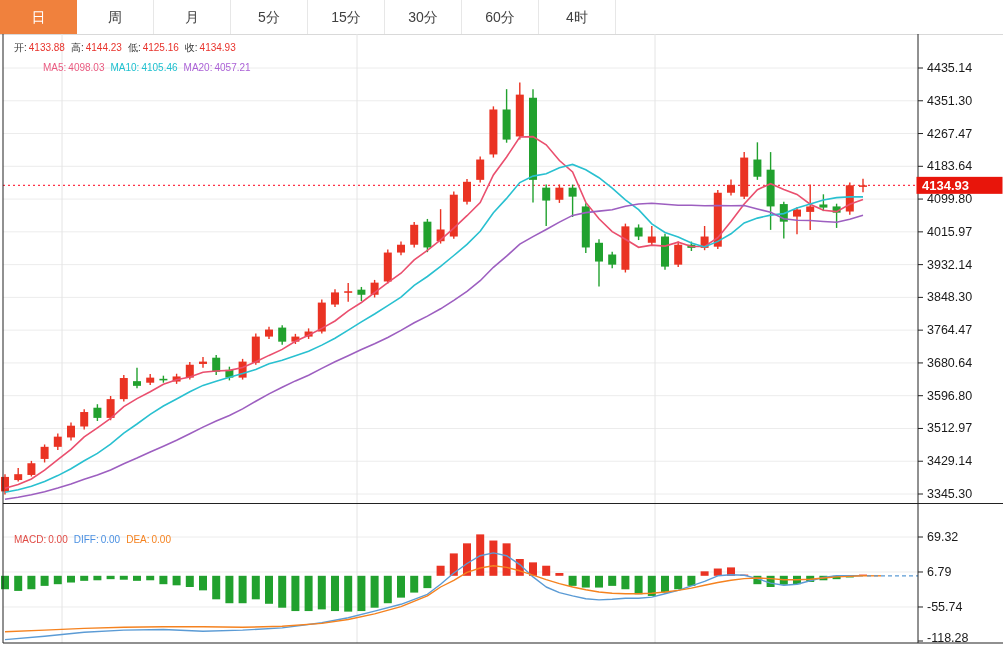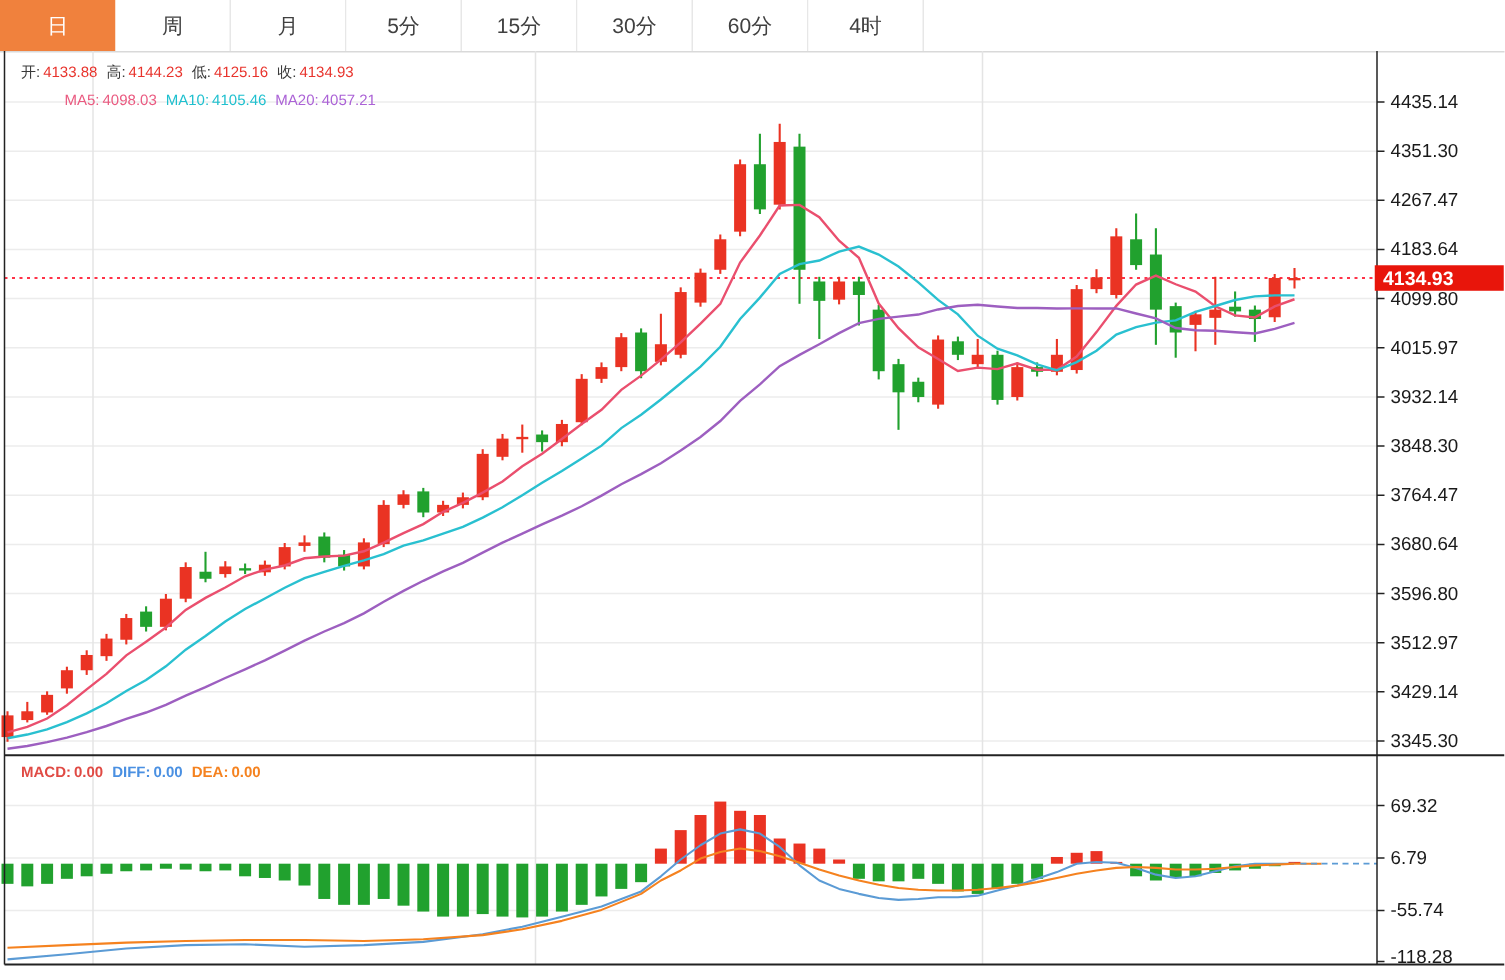--- a/index.html
+++ b/index.html
@@ -10,21 +10,21 @@
            border-bottom:1px solid #d9d9d9;background:#fff;display:flex;}
   .tab{width:77px;height:34px;line-height:34px;text-align:center;font-size:14px;
        color:#404040;border-right:1px solid #e7e7e7;cursor:pointer;box-sizing:border-box;
        background:#fff;}
   .tab.active{color:#fff;border-right:none;}
   
   .inforow{position:absolute;font-size:10px;white-space:nowrap;z-index:5;}
   .inforow span{margin-right:6px;}
   #ohlc-row{left:14px;top:41px;}
   #ma-row{left:14px;top:62px;margin-left:29px;}
-  #macd-row{left:14px;top:510px;font-weight:bold;}
+  #macd-row{left:14px;top:534px;}
   
   #chart{position:absolute;left:0;top:34px;}
 </style>
 </head>
 <body>
 
 <div class="toolbar" id="toolbar">
     <div class="tab active" style="background: rgb(240, 129, 61);">日</div>
     <div class="tab">周</div>
     <div class="tab">月</div>

